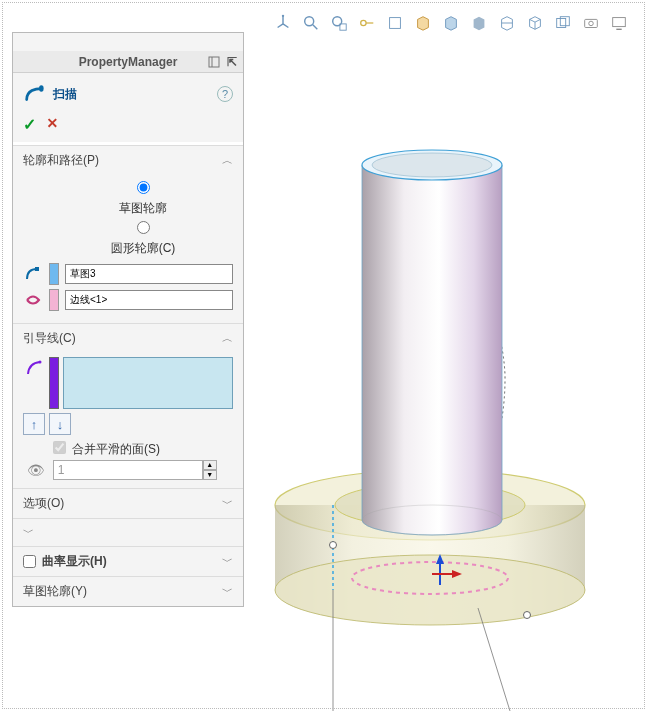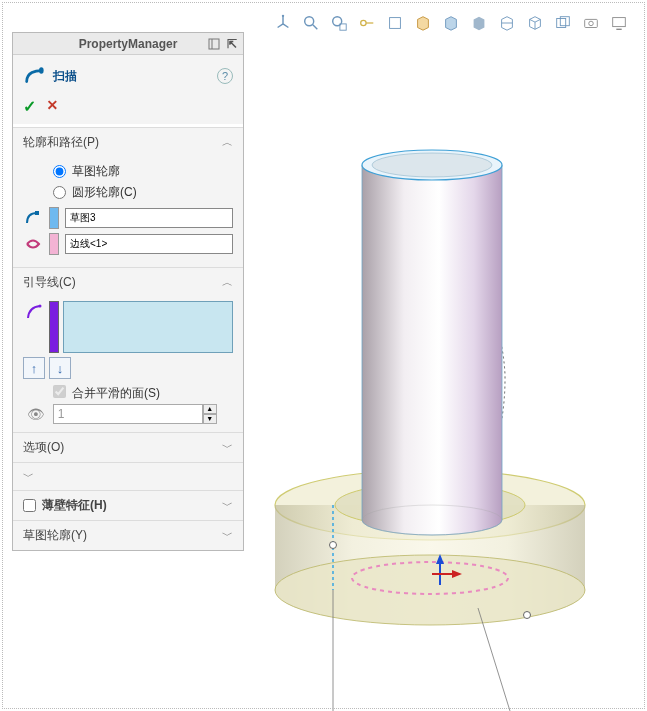--- a/index.html
+++ b/index.html
@@ -35,39 +35,40 @@
     z-index: 10;
   }
   .panel-header {
     background: #eaeaea;
     height: 22px;
     display: flex; align-items: center; justify-content: center;
     position: relative;
     border-bottom: 1px solid #cfcfcf;
     font-weight: bold;
     color: #555;
+    margin-top: 18px;
   }
   .panel-header .tools { position: absolute; right: 4px; display: flex; gap: 4px; }
   .panel-header .tools span { width: 14px; height: 14px; display: inline-flex; align-items: center; justify-content: center; cursor: pointer; color: #555; }
 
   .feature-title { display: flex; align-items: center; padding: 10px 10px 6px; gap: 8px; position: relative; }
   .feature-title .sw-icon { width: 22px; height: 22px; display: inline-block; }
   .feature-title .sw-icon svg { width: 22px; height: 22px; position: static; }
   .feature-title .title-text { font-size: 12px; font-weight: bold; color: #0b4f8a; }
   .feature-title .help { position: absolute; right: 10px; width: 16px; height: 16px; border: 1px solid #9bb; border-radius: 50%; display: inline-flex; align-items: center; justify-content: center; color: #5a8ba8; font-size: 11px; cursor: pointer; }
 
   .confirm-row { padding: 4px 10px 8px; display: flex; gap: 10px; border-bottom: 3px solid #fff; }
   .confirm-row .ok { color: #0a9a28; font-size: 16px; cursor: pointer; font-weight: bold; }
   .confirm-row .cancel { color: #c43a2a; font-size: 14px; cursor: pointer; font-weight: bold; }
 
   .section-head { display: flex; align-items: center; justify-content: space-between; padding: 6px 10px; border-top: 1px solid #dcdcdc; cursor: pointer; background: #f4f4f4; font-weight: normal; color: #444; }
   .section-head .chev { color: #777; font-size: 11px; }
   .section-body { padding: 4px 10px 8px; background: #f4f4f4; }
 
-  .radio-row { display: flex; align-items: center; gap: 6px; padding: 2px 0 2px 30px; }
+  .radio-row { display: flex; align-items: center; gap: 6px; padding: 2px 0 2px 30px; flex-direction: column; }
   .radio-row input[type=radio] { margin: 0; }
 
   .field-row { display: flex; align-items: center; gap: 6px; margin: 4px 0; }
   .field-row .slot-icon { width: 20px; height: 20px; display: inline-flex; align-items: center; justify-content: center; color: #0a6aa6; }
   .field-row .swatch { width: 10px; height: 22px; border: 1px solid #999; }
   .field-row .swatch.blue { background: #6fb9ef; }
   .field-row .swatch.pink { background: #f3b3d4; }
   .field-row input[type=text] { flex: 1; border: 1px solid #888; height: 20px; padding: 0 4px; font-size: 10px; }
 
   .guides-area { display: flex; gap: 4px; align-items: stretch; }
@@ -327,21 +328,21 @@
     <span>选项(O)</span>
     <span class="chev">﹀</span>
   </div>
 
   <div class="section-head">
     <span class="chev">﹀</span>
   </div>
 
   <div class="thin-row">
     <input type="checkbox" style="">
-    <span>薄壁特征(H)</span>
+    <span>曲率显示(H)</span>
     <span class="chev">﹀</span>
   </div>
 
   <div class="section-head" style="border-bottom:none">
     <span>草图轮廓(Y)</span>
     <span class="chev">﹀</span>
   </div>
 </div>
 
 </body></html>

